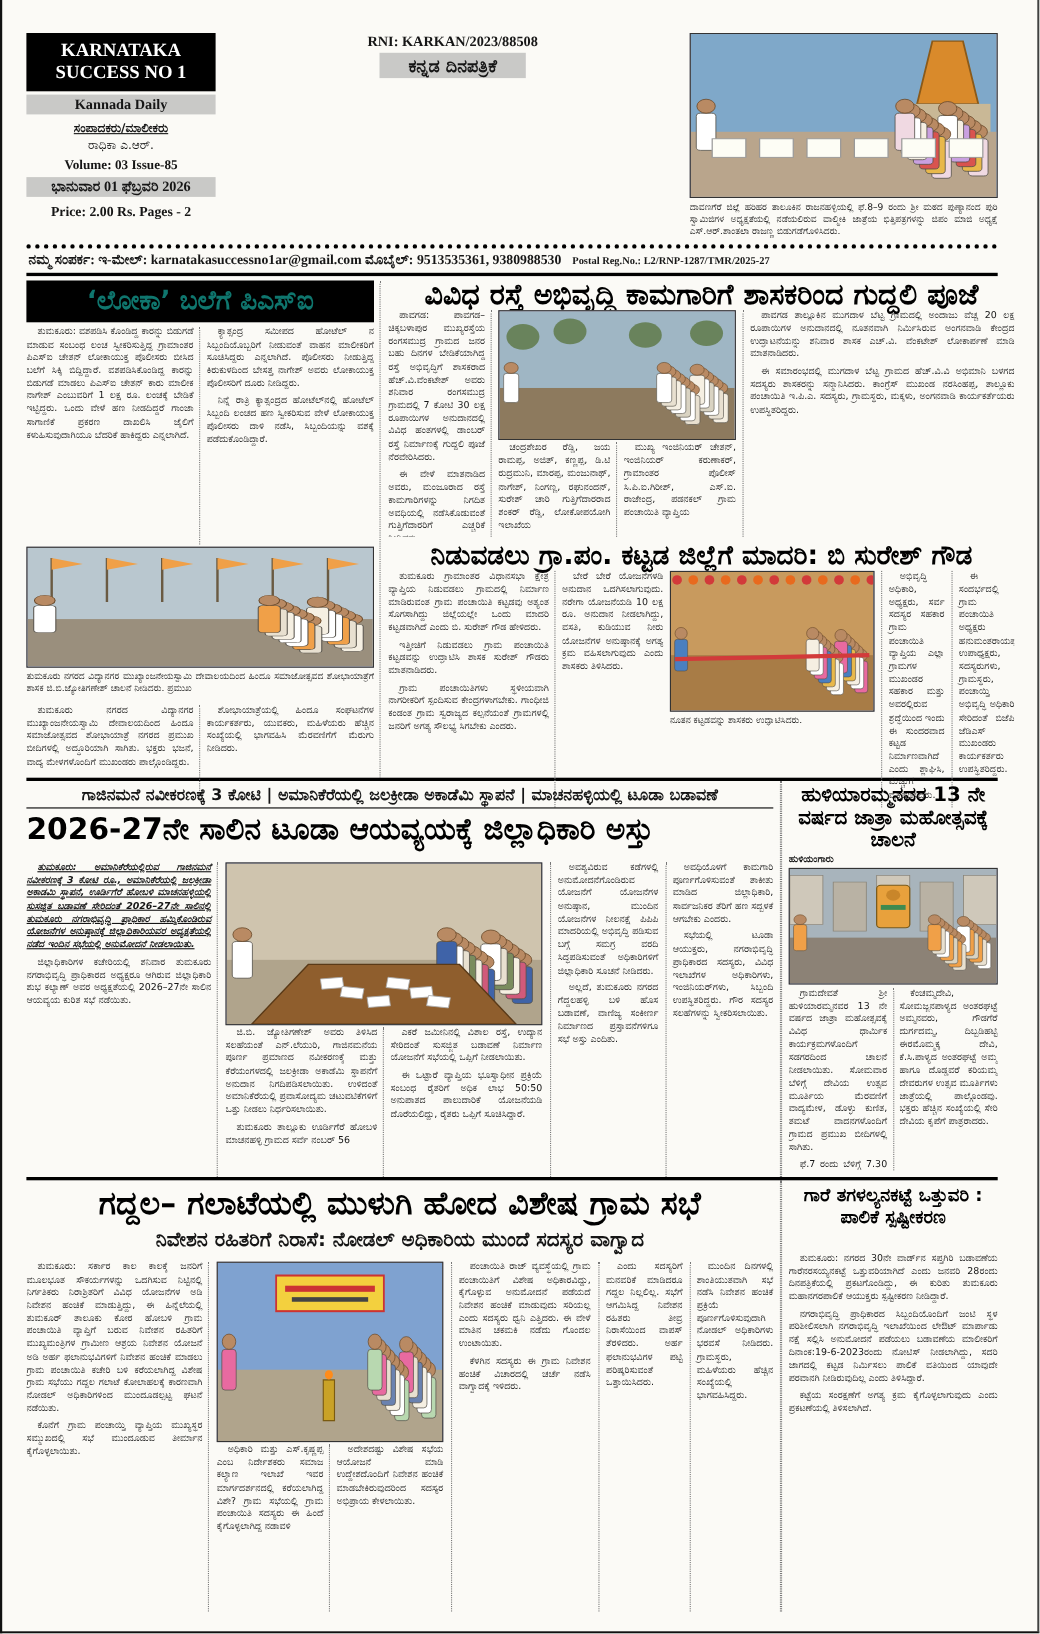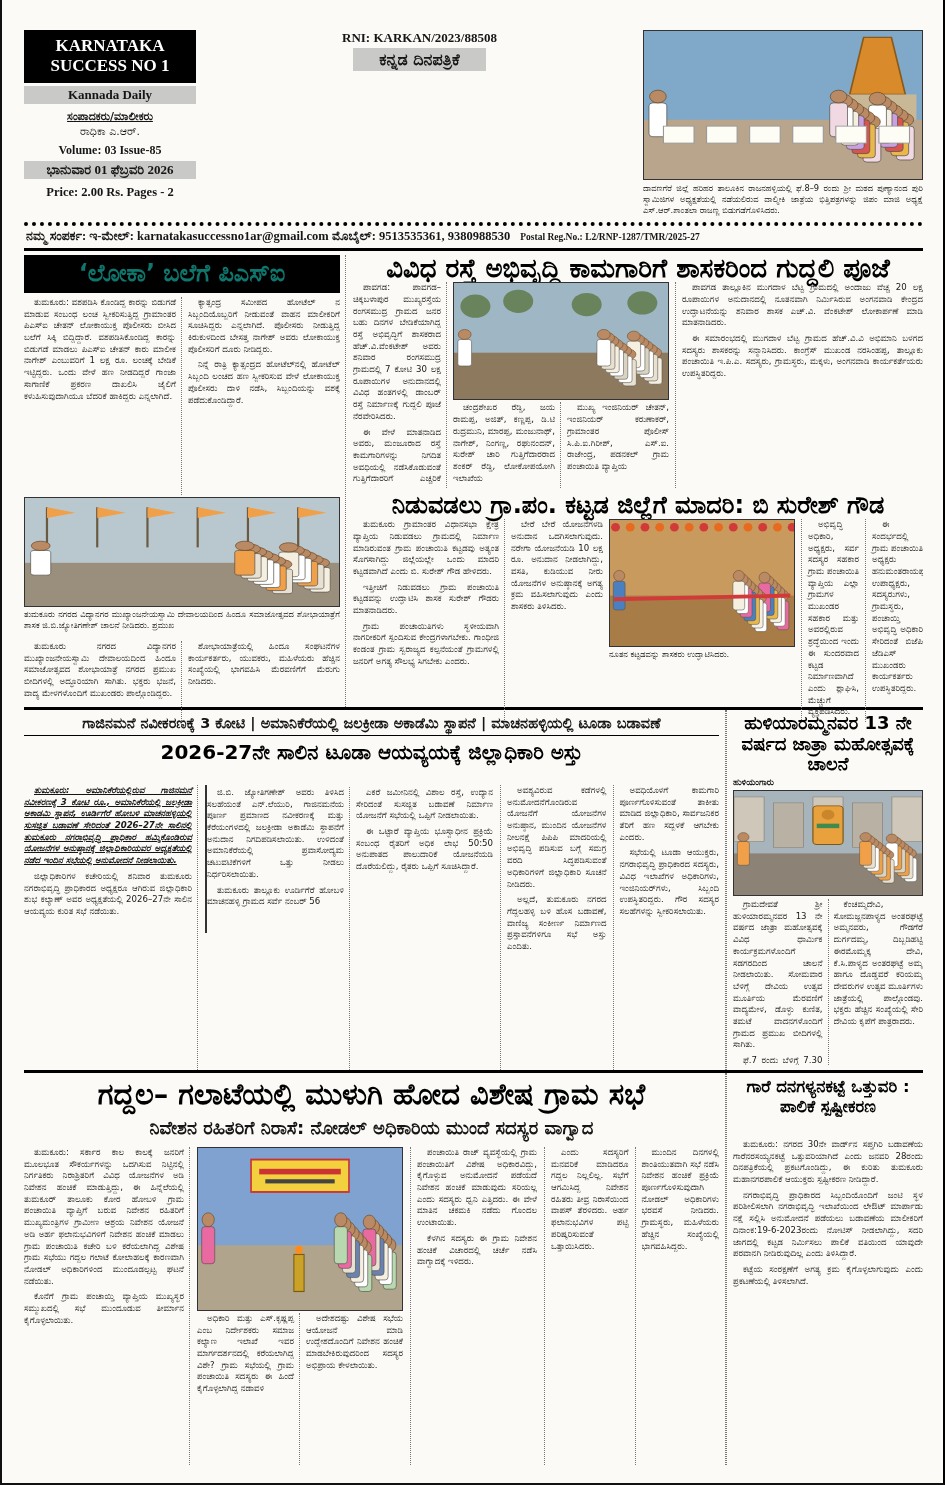--- a/index.html
+++ b/index.html
@@ -1,18 +1,18 @@
 <!DOCTYPE html>
 <html><head>
 <meta charset="utf-8">
 <style>
   html,body{margin:0;padding:0;background:#e8e8e4;}
   .page{width:945px;height:1485px;background:#fbfaf6;margin:0 auto;position:relative;
-        border-left:2px solid #111;border-right:2px solid #000000;border-bottom:2px solid #111;
-        box-sizing:border-box;padding:30px 20px 8px 22px;overflow:hidden;
+        border-left:2px solid #111;border-right:2px solid #404040;border-bottom:2px solid #111;
+        box-sizing:border-box;padding:30px 36px 8px 22px;overflow:hidden;
         font-family:"DejaVu Sans",sans-serif;color:#161616;}
   
   .masthead{display:flex;height:188px;gap:10px;}
   .brandcol{width:172px;text-align:center;flex:none;}
   .brandbox{background:#000;color:#fff;font-family:"Liberation Serif",serif;font-weight:bold;
             font-size:17px;line-height:1.2;padding:6px 2px;}
   .band{background:#c9c9c7;font-weight:bold;font-size:13px;padding:1px 0;margin-top:3px;
         font-family:"Liberation Serif",serif;}
   .ed-label{font-size:11px;font-weight:bold;text-decoration:underline;margin-top:6px;}
   .ed-name{font-size:11px;margin-top:2px;}
@@ -67,26 +67,26 @@
   .nidu-c2{width:92px;flex:none;}
   .nidu-mid{width:186px;flex:none;}
   .nidu-photo{height:126px;}
   .nidu-c3{flex:1;display:flex;gap:6px;}
   .nidu-c3 .col{flex:1;}
   
   .secB{display:flex;height:360px;border-bottom:3px solid #000;}
   .leftB{flex:1;display:flex;flex-direction:column;padding-top:3px;}
   .kicker{font-size:14.5px;font-weight:bold;text-align:center;border-bottom:1.5px solid #000;
           padding:2px 0 3px;}
-  .tuda-h{font-size:20px;text-align:center;padding:4px 0 2px;height:40px;}
+  .tuda-h{font-size:27px;text-align:left;padding:4px 0 2px;height:40px;}
   .tuda-row{display:flex;gap:7px;flex:1;margin-top:3px;}
   .tuda-intro{width:168px;flex:none;}
   .tuda-intro p{font-style:italic;text-decoration:underline;font-weight:bold;}
   .tuda-intro p.plain{font-style:normal;text-decoration:none;font-weight:normal;}
-  .tuda-mid{width:288px;flex:none;display:flex;flex-direction:row;}
+  .tuda-mid{width:288px;flex:none;display:flex;flex-direction:column;}
   .tuda-photo{height:146px;}
   .tuda-under{display:flex;gap:6px;flex:1;margin-top:2px;}
   .tuda-under .col{flex:1;}
   .tuda-right{flex:1;display:flex;gap:6px;}
   .tuda-right .col{flex:1;}
   .jatra{width:190px;flex:none;padding-top:3px;}
   .jatra-h{font-size:18px;text-align:center;line-height:1.15;}
   .jatra-date{font-size:8.5px;font-weight:bold;margin:2px 0;}
   .jatra-photo{height:104px;}
   .jatra-cols{display:flex;gap:5px;height:166px;margin-top:3px;}
@@ -583,21 +583,21 @@
             <p>ಎಂದು ಸದಸ್ಯರಿಗೆ ಮನವರಿಕೆ ಮಾಡಿದರೂ ಗದ್ದಲ ನಿಲ್ಲಲಿಲ್ಲ. ಸಭೆಗೆ ಆಗಮಿಸಿದ್ದ ನಿವೇಶನ ರಹಿತರು ತೀವ್ರ ನಿರಾಸೆಯಿಂದ ವಾಪಸ್ ತೆರಳಿದರು. ಅರ್ಹ ಫಲಾನುಭವಿಗಳ ಪಟ್ಟಿ ಪರಿಷ್ಕರಿಸುವಂತೆ ಒತ್ತಾಯಿಸಿದರು.</p>
           </div>
           <div class="col dotL">
             <p>ಮುಂದಿನ ದಿನಗಳಲ್ಲಿ ಶಾಂತಿಯುತವಾಗಿ ಸಭೆ ನಡೆಸಿ ನಿವೇಶನ ಹಂಚಿಕೆ ಪ್ರಕ್ರಿಯೆ ಪೂರ್ಣಗೊಳಿಸುವುದಾಗಿ ನೋಡಲ್ ಅಧಿಕಾರಿಗಳು ಭರವಸೆ ನೀಡಿದರು. ಗ್ರಾಮಸ್ಥರು, ಮಹಿಳೆಯರು ಹೆಚ್ಚಿನ ಸಂಖ್ಯೆಯಲ್ಲಿ ಭಾಗವಹಿಸಿದ್ದರು.</p>
           </div>
         </div>
       </div>
     </div>
 
     <div class="palike dotL bodytxt">
-      <div class="palike-h kn-h">ಗಾರೆ ದನಗಳ್ಯನಕಟ್ಟೆ ಒತ್ತುವರಿ : ಪಾಲಿಕೆ ಸ್ಪಷ್ಟೀಕರಣ</div>
+      <div class="palike-h kn-h">ಗಾರೆ ತಗಳಲ್ಯನಕಟ್ಟೆ ಒತ್ತುವರಿ : ಪಾಲಿಕೆ ಸ್ಪಷ್ಟೀಕರಣ</div>
       <div class="col" style="height:300px;">
         <p>ತುಮಕೂರು: ನಗರದ 30ನೇ ವಾರ್ಡ್‌ನ ಸಪ್ತಗಿರಿ ಬಡಾವಣೆಯ ಗಾರೆನರಸಯ್ಯನಕಟ್ಟೆ ಒತ್ತುವರಿಯಾಗಿದೆ ಎಂದು ಜನವರಿ 28ರಂದು ದಿನಪತ್ರಿಕೆಯಲ್ಲಿ ಪ್ರಕಟಗೊಂಡಿದ್ದು, ಈ ಕುರಿತು ತುಮಕೂರು ಮಹಾನಗರಪಾಲಿಕೆ ಆಯುಕ್ತರು ಸ್ಪಷ್ಟೀಕರಣ ನೀಡಿದ್ದಾರೆ.</p>
         <p>ನಗರಾಭಿವೃದ್ಧಿ ಪ್ರಾಧಿಕಾರದ ಸಿಬ್ಬಂದಿಯೊಂದಿಗೆ ಜಂಟಿ ಸ್ಥಳ ಪರಿಶೀಲಿಸಲಾಗಿ ನಗರಾಭಿವೃದ್ಧಿ ಇಲಾಖೆಯಿಂದ ಲೇಔಟ್ ಮಾರ್ಪಾಡು ನಕ್ಷೆ ಸಲ್ಲಿಸಿ ಅನುಮೋದನೆ ಪಡೆಯಲು ಬಡಾವಣೆಯ ಮಾಲೀಕರಿಗೆ ದಿನಾಂಕ:19-6-2023ರಂದು ನೋಟಿಸ್ ನೀಡಲಾಗಿದ್ದು, ಸದರಿ ಜಾಗದಲ್ಲಿ ಕಟ್ಟಡ ನಿರ್ಮಿಸಲು ಪಾಲಿಕೆ ವತಿಯಿಂದ ಯಾವುದೇ ಪರವಾನಗಿ ನೀಡಿರುವುದಿಲ್ಲ ಎಂದು ತಿಳಿಸಿದ್ದಾರೆ.</p>
         <p>ಕಟ್ಟೆಯ ಸಂರಕ್ಷಣೆಗೆ ಅಗತ್ಯ ಕ್ರಮ ಕೈಗೊಳ್ಳಲಾಗುವುದು ಎಂದು ಪ್ರಕಟಣೆಯಲ್ಲಿ ತಿಳಿಸಲಾಗಿದೆ.</p>
       </div>
     </div>
   </div>
 
 </div>
 

